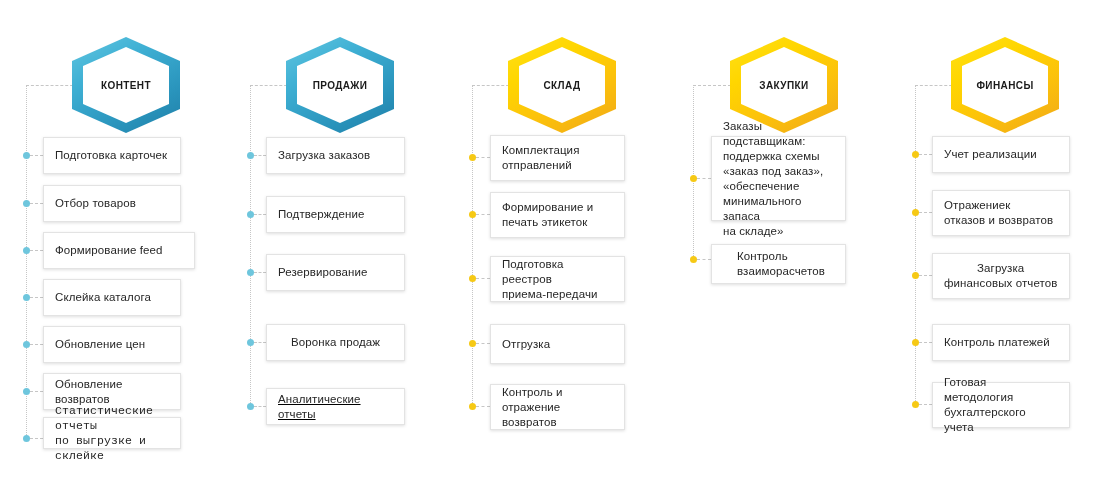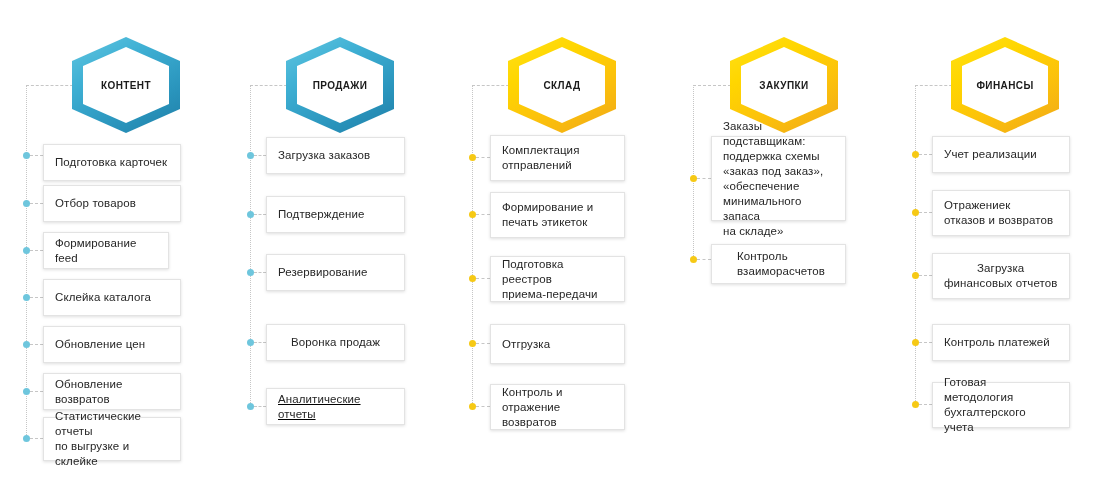--- a/index.html
+++ b/index.html
@@ -97,35 +97,35 @@
       <div class="hex-wrap hex-blue" style="left: 72px; top: 37px; width: 108px; height: 96px;">
         <div class="hex-outer">
           <div class="hex-inner"></div>
         </div>
         <div class="hex-label">КОНТЕНТ</div>
       </div>
       <div class="conn" style="left: 23px; top: 151.5px;">
         <div class="dot dot-blue"></div>
         <div class="stub" style="width: 13px;"></div>
       </div>
-      <div class="box" style="left: 43px; top: 137px; width: 138px; height: 37px; margin-top: 7px;">
+      <div class="box" style="left: 43px; top: 137px; width: 138px; height: 37px;">
         <div class="box-text">Подготовка карточек</div>
       </div>
       <div class="conn" style="left: 23px; top: 199.5px;">
         <div class="dot dot-blue"></div>
         <div class="stub" style="width: 13px;"></div>
       </div>
       <div class="box" style="left: 43px; top: 185px; width: 138px; height: 37px;">
         <div class="box-text">Отбор товаров</div>
       </div>
       <div class="conn" style="left: 23px; top: 246.5px;">
         <div class="dot dot-blue"></div>
         <div class="stub" style="width: 13px;"></div>
       </div>
-      <div class="box" style="left: 43px; top: 232px; width: 126px; height: 37px;">
+      <div class="box" style="left: 43px; top: 232px; width: 152px; height: 37px;">
         <div class="box-text">Формирование feed</div>
       </div>
       <div class="conn" style="left: 23px; top: 293.5px;">
         <div class="dot dot-blue"></div>
         <div class="stub" style="width: 13px;"></div>
       </div>
       <div class="box" style="left: 43px; top: 279px; width: 138px; height: 37px;">
         <div class="box-text">Склейка каталога</div>
       </div>
       <div class="conn" style="left: 23px; top: 340.5px;">
@@ -139,21 +139,21 @@
         <div class="dot dot-blue"></div>
         <div class="stub" style="width: 13px;"></div>
       </div>
       <div class="box" style="left: 43px; top: 373px; width: 138px; height: 37px;">
         <div class="box-text">Обновление возвратов</div>
       </div>
       <div class="conn" style="left: 23px; top: 435px;">
         <div class="dot dot-blue"></div>
         <div class="stub" style="width: 13px;"></div>
       </div>
-      <div class="box" style="left: 43px; top: 417px; width: 138px; height: 44px;">
+      <div class="box" style="left: 43px; top: 417px; width: 138px; height: 32px; font-family: Liberation Mono, monospace;">
         <div class="box-text">Статистические отчеты
 по выгрузке и склейке</div>
       </div>
     </div>
     <div class="column">
       <div class="rail-head" style="left: 250px; top: 85px; width: 42px;"></div>
       <div class="rail" style="left: 250px; top: 85px; height: 321.5px;"></div>
       <div class="hex-wrap hex-blue" style="left: 286px; top: 37px; width: 108px; height: 96px;">
         <div class="hex-outer">
           <div class="hex-inner"></div>

